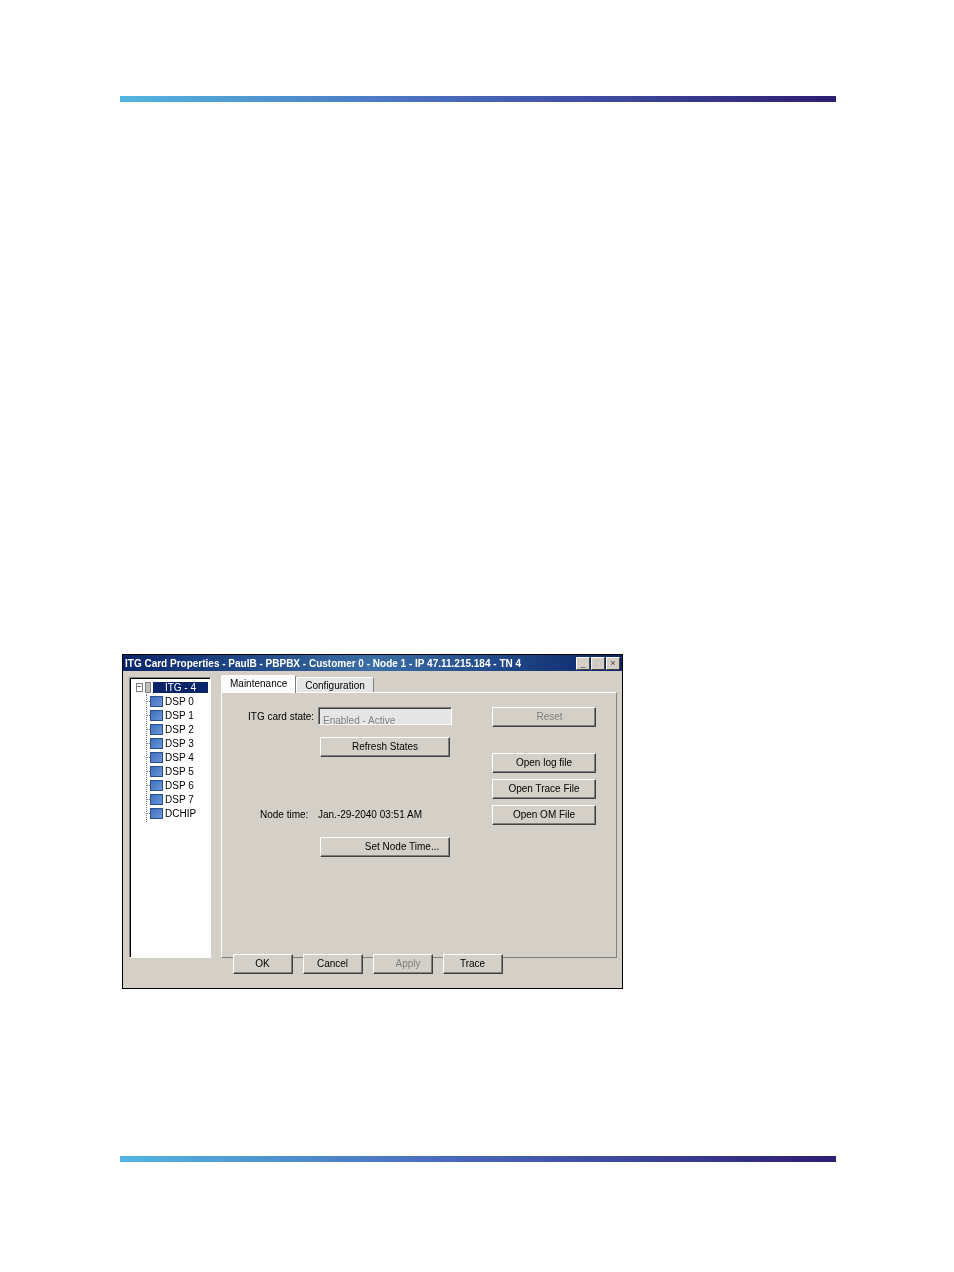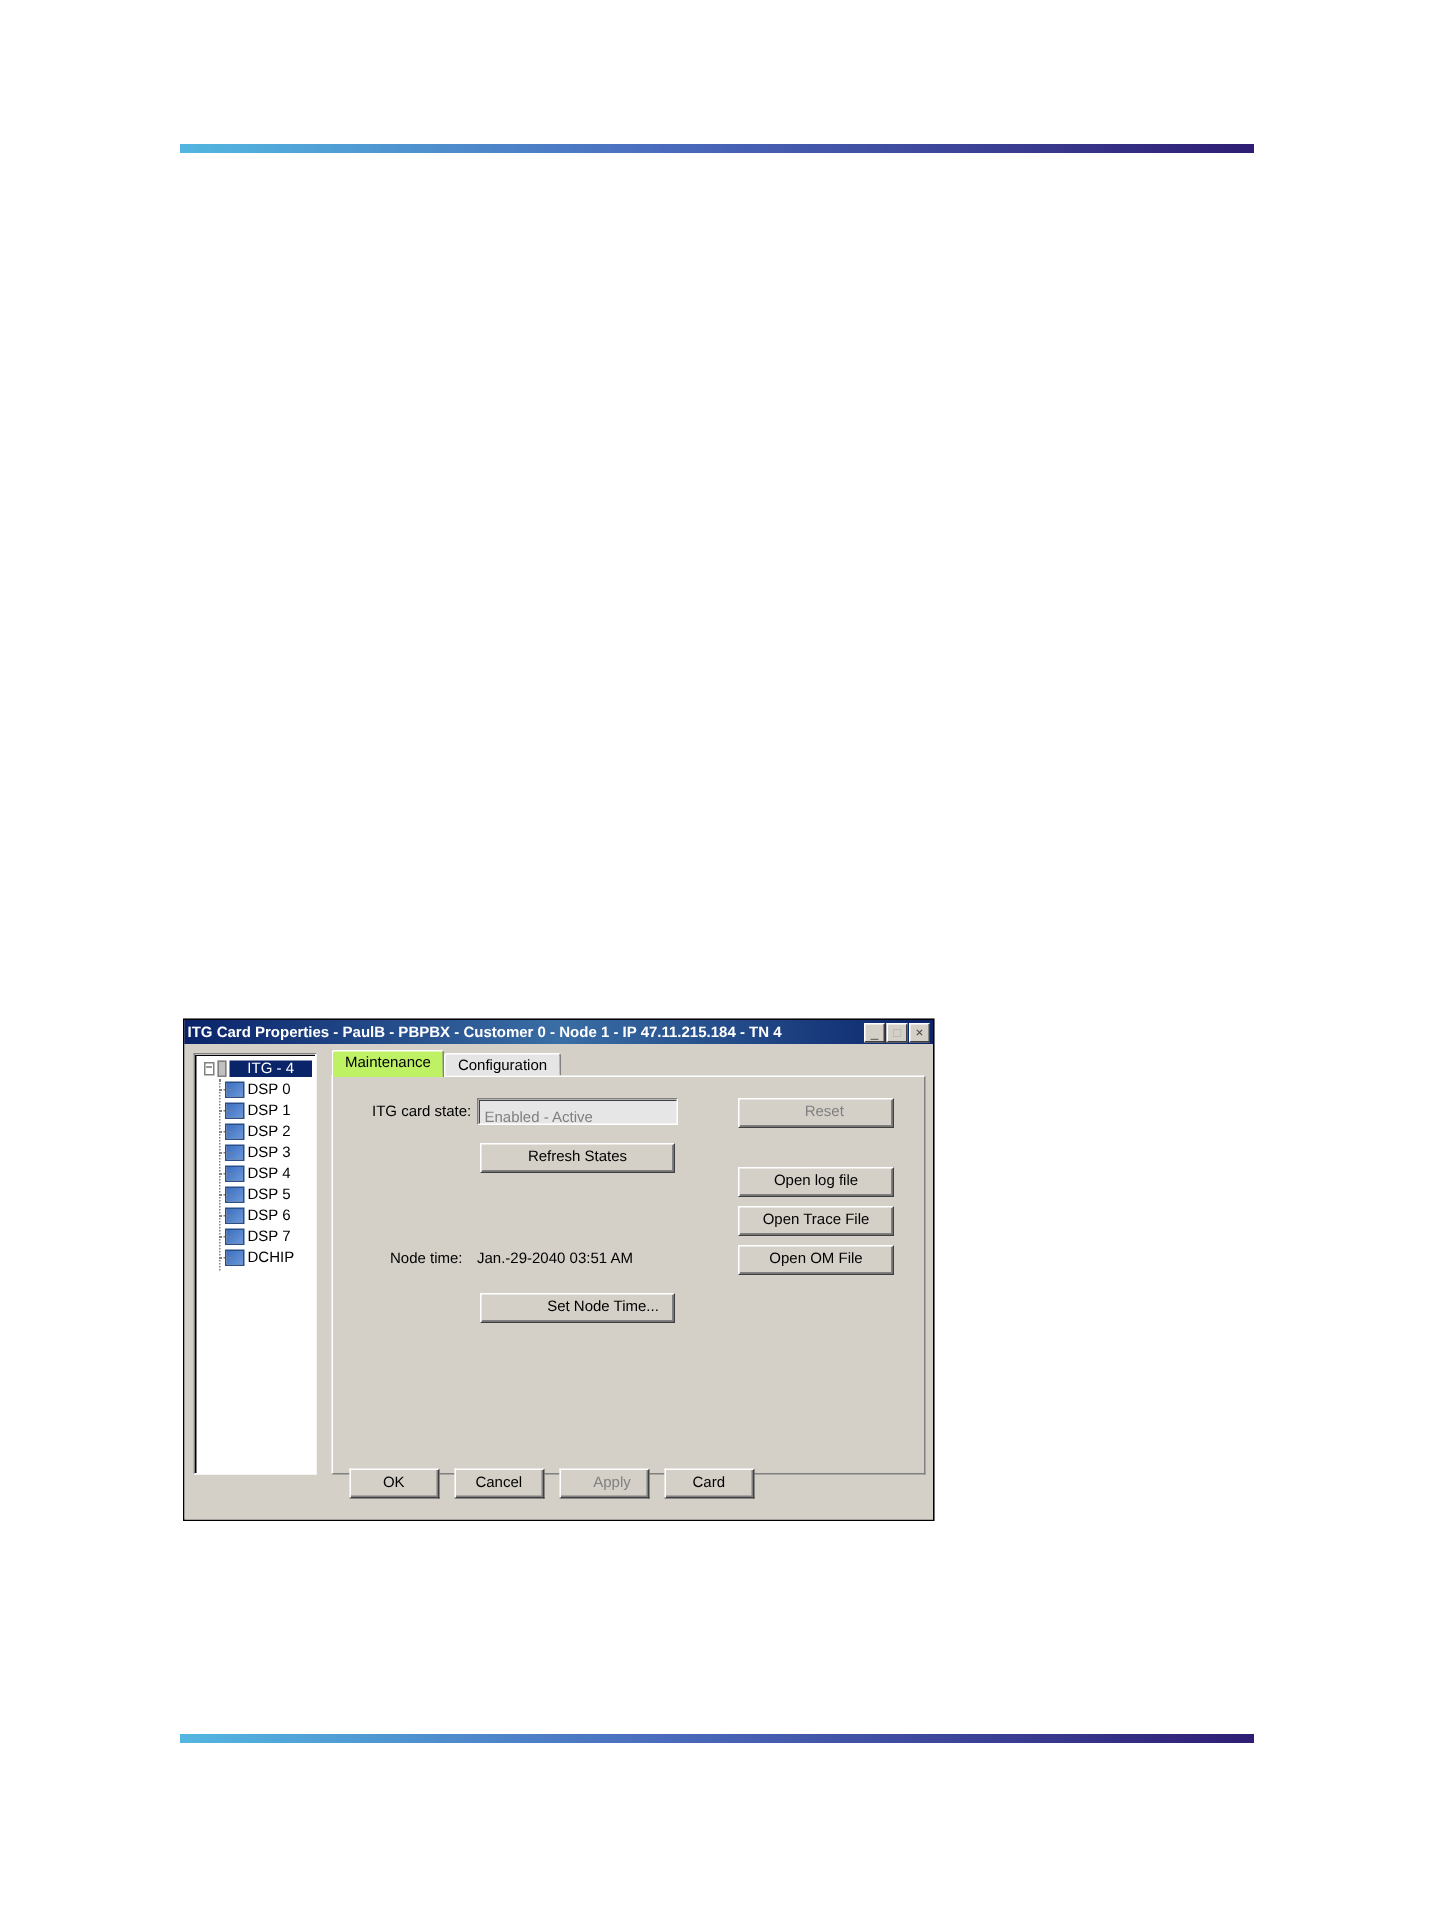--- a/index.html
+++ b/index.html
@@ -2,21 +2,21 @@
 <html><head>
 <meta charset="utf-8">
 <style>
   * { box-sizing: border-box; }
   html, body { margin: 0; padding: 0; }
   body { width:954px; height:1272px; background:#fff; font-family: Tahoma, Arial, sans-serif; position:relative; }
   .page-rule { position:absolute; left:120px; width:716px; height:6px; background:linear-gradient(90deg,#53b6e0 0%, #4a6bbd 45%, #2e1d73 100%); }
   .page-rule.top { top:96px; }
   .page-rule.bottom { top:1156px; }
 
-  .win { position:absolute; left:122px; top:679px; width:501px; height:335px; background:#cfcfcf; border:1px solid #000; box-shadow:0 0 0 1px #fff inset; }
+  .win { position:absolute; left:122px; top:654px; width:501px; height:335px; background:#cfcfcf; border:1px solid #000; box-shadow:0 0 0 1px #fff inset; }
   .titlebar { height:16px; background:linear-gradient(90deg,#0a246a,#3a6ea5,#0a246a); display:flex; align-items:center; padding:0 2px; }
   .titlebar-text { flex:1; color:#fff; font-size:10px; font-weight:bold; white-space:nowrap; overflow:hidden; }
   .winbtns { display:flex; gap:1px; }
   .winbtn { width:14px; height:13px; background:#d4d0c8; border:1px solid #fff; border-right-color:#404040; border-bottom-color:#404040; display:flex; align-items:center; justify-content:center; font-size:9px; color:#444; line-height:1; }
   .winbtn.disabled { color:#aaa; }
 
   .client { position:absolute; left:0; top:16px; right:0; bottom:0; background:#d4d0c8; }
 
   .treepanel { position:absolute; left:6px; top:6px; width:82px; height:281px; background:#fff; border:1px solid #808080; border-right-color:#fff; border-bottom-color:#fff; box-shadow:inset 1px 1px 0 #000; overflow:hidden; }
   .tree { font-size:10px; padding:2px 2px 2px 6px; }
@@ -26,21 +26,21 @@
   .root-icon { width:13px; height:11px; display:inline-block; margin-right:2px; background:#c0c0c0; border:1px solid #808080; }
   .tree-label { white-space:nowrap; }
   .tree-label.sel { background:#0a246a; color:#fff; padding:0 12px; }
   .child-row { padding-left:14px; position:relative; }
   .tline-v { position:absolute; left:10px; top:0; width:0; height:100%; border-left:1px dotted #808080; }
   .tline-h { position:absolute; left:10px; top:7px; width:8px; height:0; border-top:1px dotted #808080; }
 
   .tabstrip { position:absolute; left:98px; top:4px; height:18px; display:flex; font-size:10px; }
   .tab { padding:2px 8px; background:#d4d0c8; border:1px solid #fff; border-right-color:#808080; border-bottom:none; border-top-left-radius:2px; border-top-right-radius:2px; position:relative; }
   .tab.inactive { background:#e5e5e5; top:2px; border-top-color:#fff; border-left-color:#fff; border-right-color:#808080; color:#000; }
-  .tab.active { z-index:2; background:#bef264; }
+  .tab.active { z-index:2; background:#ffffff; }
   .tabpanel { position:absolute; left:98px; top:21px; width:396px; height:266px; background:#d4d0c8; border:1px solid #fff; border-right-color:#808080; border-bottom-color:#808080; }
 
   .lbl { position:absolute; font-size:10px; color:#000;text-align:center; }
   .field { position:absolute; height:18px; background:#e6e6e6; border:1px solid #808080; border-right-color:#fff; border-bottom-color:#fff; box-shadow:inset 1px 1px 0 #404040; font-size:10px; color:#808080; padding:7px 4px; }
   .wbtn { position:absolute; height:20px; background:#d4d0c8; border:1px solid #fff; border-right-color:#404040; border-bottom-color:#404040; box-shadow:inset -1px -1px 0 #808080; font-size:10px; text-align:center; line-height:18px; cursor:default; }
   .wbtn.disabled { color:#808080;padding-left:11px; }
 
   .bottombar { position:absolute; left:0; right:0; bottom:6px; height:28px; display:flex; justify-content:center; padding-right:10px; gap:10px; }
   .bottombar .wbtn { position:relative; width:60px; }
 </style>
@@ -139,17 +139,17 @@
       <span class="lbl" style="left:38px; top:116px;">Node time:</span>
       <span class="lbl" style="left:96px; top:116px;">Jan.-29-2040 03:51 AM</span>
 
       <div class="wbtn" style="left:98px; top:144px; width:130px;padding-left:34px;">Set Node Time...</div>
     </div>
 
     <div class="bottombar">
       <div class="wbtn">OK</div>
       <div class="wbtn">Cancel</div>
       <div class="wbtn disabled">Apply</div>
-      <div class="wbtn">Card</div>
+      <div class="wbtn">Trace</div>
     </div>
 
   </div>
 </div>
 
 </body></html>

